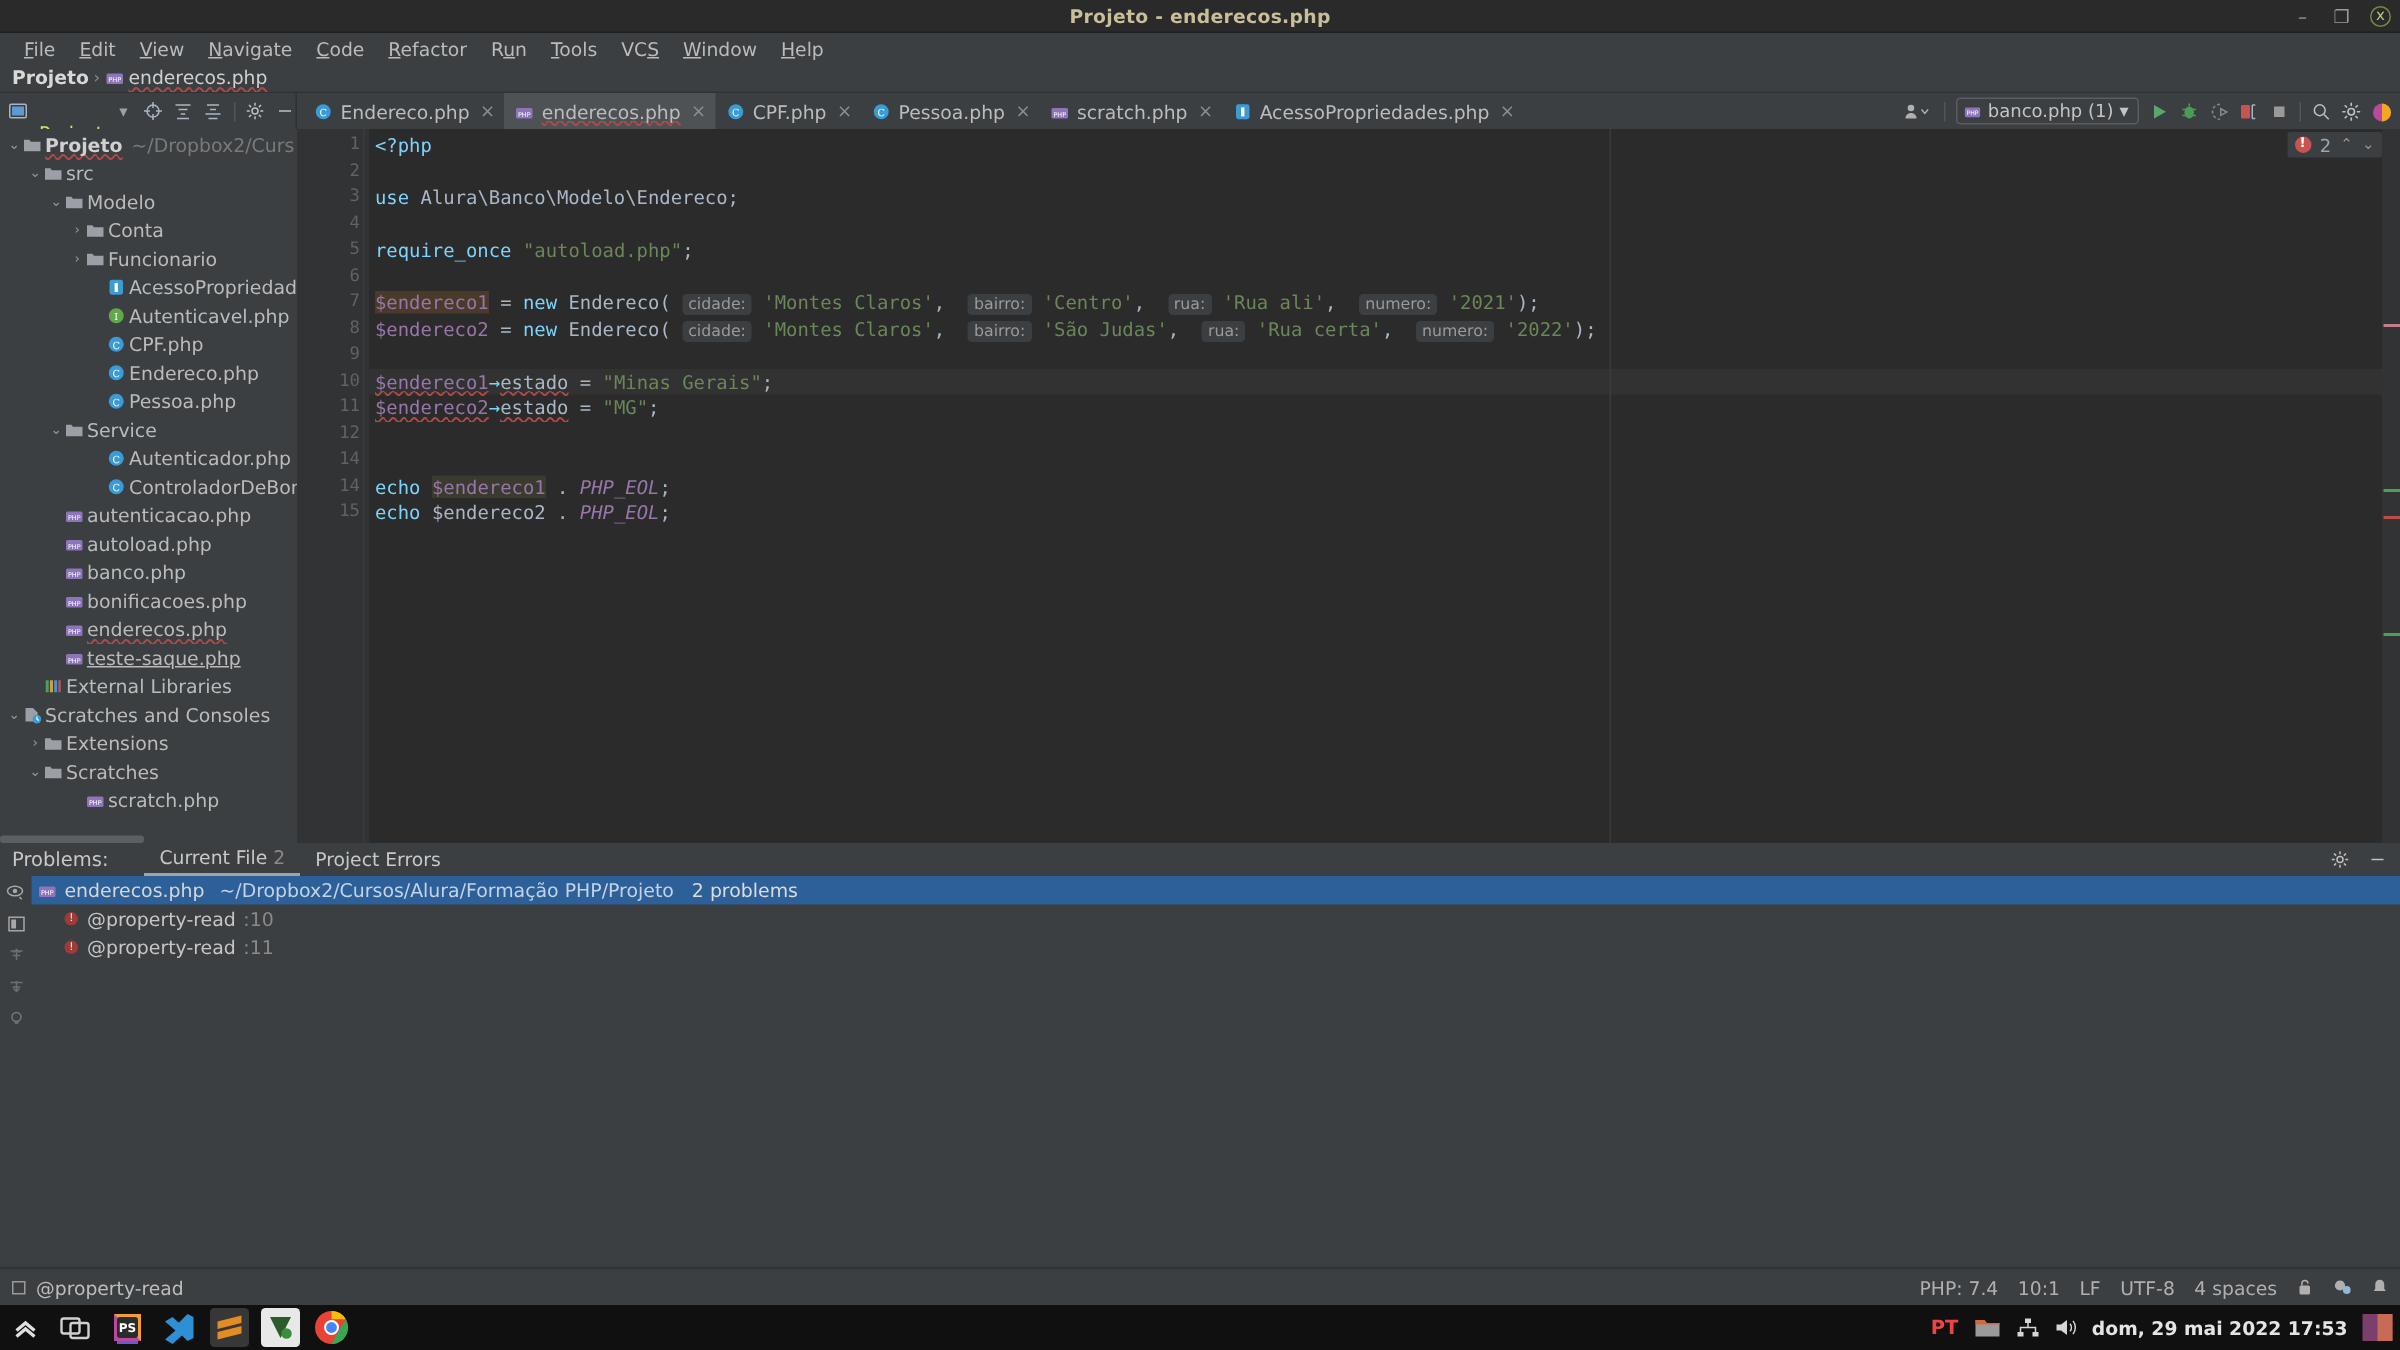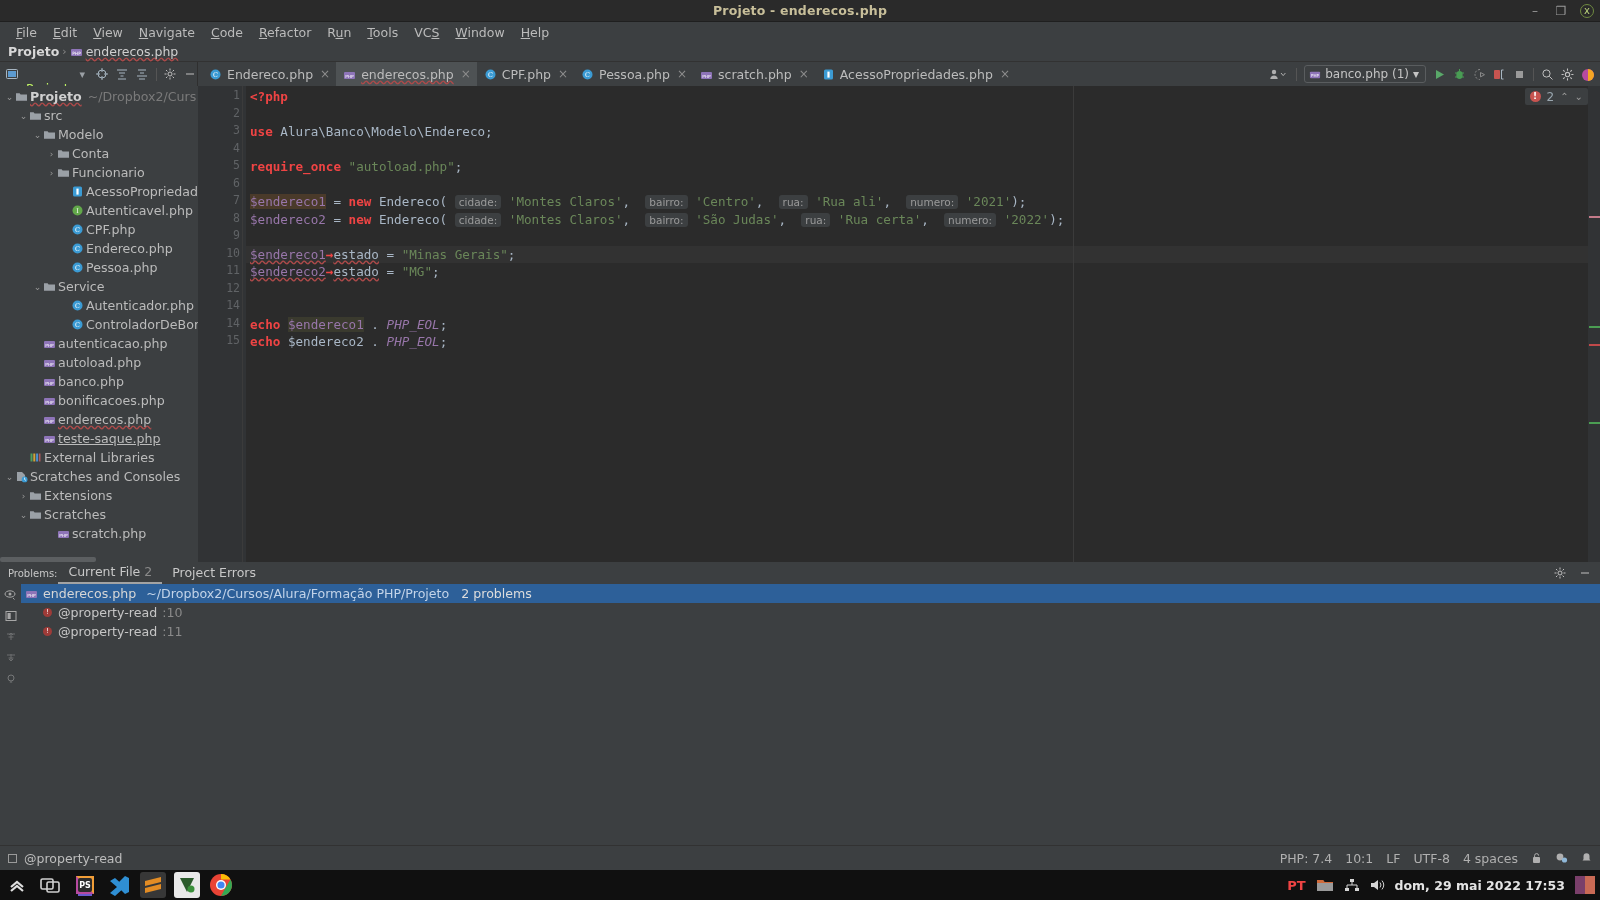--- a/index.html
+++ b/index.html
@@ -87,21 +87,21 @@
   #codearea { position: absolute; left: 48px; top: 0; right: 0; bottom: 0;
      font-family: "DejaVu Sans Mono", monospace; font-size: 12.6px; }
   .cline { position: absolute; left: 4px; white-space: pre; height: 17.5px; line-height: 17.5px; }
   .rowhl { position: absolute; left: 0; right: 0; height: 17.5px; }
   
   #marginline { position: absolute; top: 0; bottom: 0; width: 1px; background: #3b3b3b; }
   
   #foldcol { position: absolute; left: 44px; top: 0; bottom: 0; width: 1px; background: #3b3b3b; }
 
   
-  .k   { color: #ef4444; font-weight: bold; }   
+  .k   { color: #7dd3fc; }   
   .str { color: #6a8759; }   
   .var { color: #9876aa; }   
   .cls { color: #a9b7c6; }
   .cst { color: #9876aa; font-style: italic; }
   .hint { background: #3c3f41; color: #9a9a9a; font-size: 10.5px;
      border-radius: 3px; padding: 1px 4px; font-family: "DejaVu Sans", sans-serif; }
   .idhl  { background: #3a3a2e; }
   .idhl2 { background: #4a3a2a; }
 
   
@@ -113,21 +113,21 @@
   #inspect .cnt { color: #9aa7b0; font-size: 12px; }
   #inspect .chev { color: #9a9a9a; font-size: 10px; cursor: pointer; }
   .errdot { width: 11px; height: 11px; border-radius: 50%; background: #c75450;
      color: #fff; font-size: 9px; line-height: 11px; text-align: center; font-weight: bold; }
 
   
   #problems { position: absolute; left: 0; right: 0; bottom: 55px; top: 562px;
      background: #3c3f41; }
   #probhdr { height: 22px; display: flex; align-items: center; gap: 0;
      padding-left: 8px; position: relative; }
-  #probhdr .lab { color: #c8c8c8; font-size: 10px; margin-right: 1px; }
+  #probhdr .lab { color: #c8c8c8; font-size: 13px; margin-right: 24px; }
   .ptab { color: #c8c8c8; font-size: 12.5px; padding: 2px 10px 3px; cursor: pointer; }
   .ptab.active { border-bottom: 2px solid #a3a3a3; }
   .ptab .cnt { color: #8a8a8a; margin-left: 4px; }
   #probhdr .right { position: absolute; right: 8px; display: flex; gap: 12px; align-items: center; }
 
   #probstrip { position: absolute; left: 0; top: 22px; bottom: 0; width: 21px; background: #3c3f41; }
   .pstripicon { width: 21px; height: 21px; display: flex; align-items: center;
      justify-content: center; color: #a7a7a7; font-size: 12px; cursor: pointer; }
   #problist { position: absolute; left: 21px; right: 0; top: 22px; bottom: 0; }
   .prow { height: 19px; display: flex; align-items: center; font-size: 12.6px;

